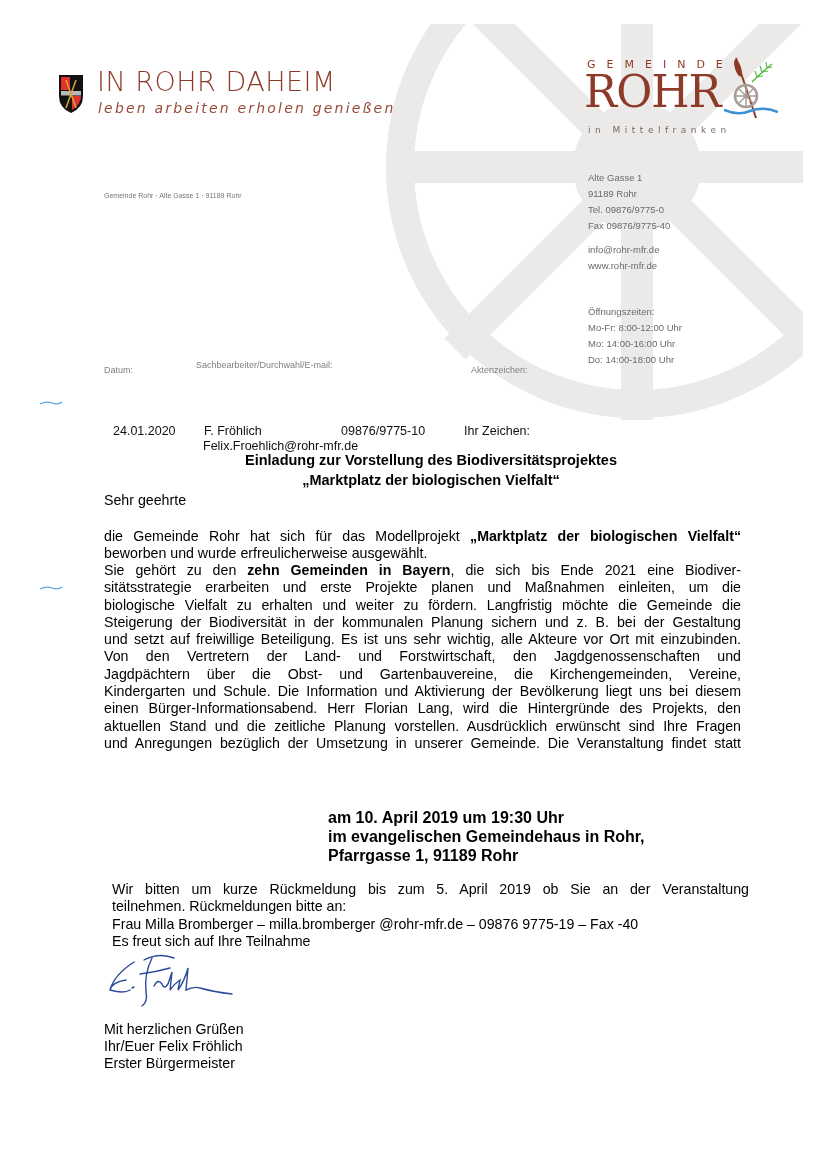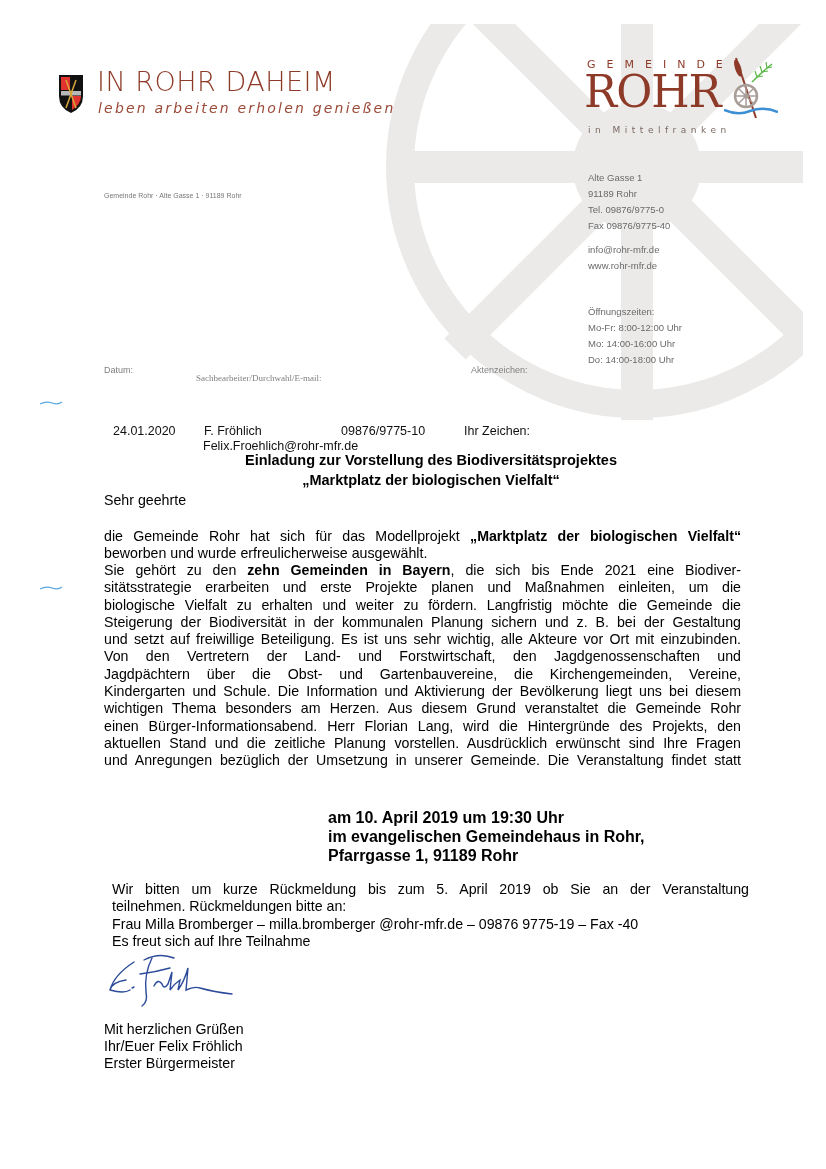--- a/index.html
+++ b/index.html
@@ -109,21 +109,21 @@
   <div>info@rohr-mfr.de</div>
   <div>www.rohr-mfr.de</div>
   <div class="gap2"></div>
   <div>Öffnungszeiten:</div>
   <div>Mo-Fr: 8:00-12:00 Uhr</div>
   <div>Mo: 14:00-16:00 Uhr</div>
   <div>Do: 14:00-18:00 Uhr</div>
 </div>
 
 <div class="abs ref-label" style="left:104px;top:365px;">Datum:</div>
-<div class="abs ref-label" style="left:196px;top:373px;font-family:Liberation Serif, serif;">Sachbearbeiter/Durchwahl/E-mail:</div>
+<div class="abs ref-label" style="left:196px;top:360px;">Sachbearbeiter/Durchwahl/E-mail:</div>
 <div class="abs ref-label" style="left:471px;top:365px;">Aktenzeichen:</div>
 <div class="abs ref-val" style="left:113px;top:380px;">24.01.2020</div>
 <div class="abs ref-val" style="left:204px;top:380px;">F. Fröhlich</div>
 <div class="abs ref-val" style="left:341px;top:380px;">09876/9775-10</div>
 <div class="abs ref-val" style="left:203px;top:395px;">Felix.Froehlich@rohr-mfr.de</div>
 <div class="abs ref-val" style="left:464px;top:380px;">Ihr Zeichen:</div>
 
 <svg class="abs fold" style="top:399px;" viewBox="0 0 26 8">
     <path d="M2 5 Q8 2 14 4 Q20 6 24 3" stroke="#5aa8e0" stroke-width="1.3" fill="none"></path>
   </svg>
@@ -143,21 +143,20 @@
 
 <div class="abs para" style="top:562px;">
   <span class="line-j"><span>Sie gehört zu den </span><b>zehn Gemeinden in Bayern</b><span>, die sich bis Ende 2021 eine Biodiver-</span></span>
   <span class="line-j">sitätsstrategie erarbeiten und erste Projekte planen und Maßnahmen einleiten, um die</span>
   <span class="line-j">biologische Vielfalt zu erhalten und weiter zu fördern. Langfristig möchte die Gemeinde die</span>
   <span class="line-j">Steigerung der Biodiversität in der kommunalen Planung sichern und z. B. bei der Gestaltung</span>
   <span class="line-j">und setzt auf freiwillige Beteiligung. Es ist uns sehr wichtig, alle Akteure vor Ort mit einzubinden.</span>
   <span class="line-j">Von den Vertretern der Land- und Forstwirtschaft, den Jagdgenossenschaften und</span>
   <span class="line-j">Jagdpächtern über die Obst- und Gartenbauvereine, die Kirchengemeinden, Vereine,</span>
   <span class="line-j">Kindergarten und Schule. Die Information und Aktivierung der Bevölkerung liegt uns bei diesem</span>
-  <span class="line-j">wichtigen Thema besonders am Herzen. Aus diesem Grund veranstaltet die Gemeinde Rohr</span>
   <span class="line-j">einen Bürger-Informationsabend. Herr Florian Lang, wird die Hintergründe des Projekts, den</span>
   <span class="line-j">aktuellen Stand und die zeitliche Planung vorstellen. Ausdrücklich erwünscht sind Ihre Fragen</span>
   <span class="line-j">und Anregungen bezüglich der Umsetzung in unserer Gemeinde. Die Veranstaltung findet statt</span>
 </div>
 
 <div class="abs event" style="top:808px;">
   <div>am 10. April 2019 um 19:30 Uhr</div>
   <div>im evangelischen Gemeindehaus in Rohr,</div>
   <div>Pfarrgasse 1, 91189 Rohr</div>
 </div>

